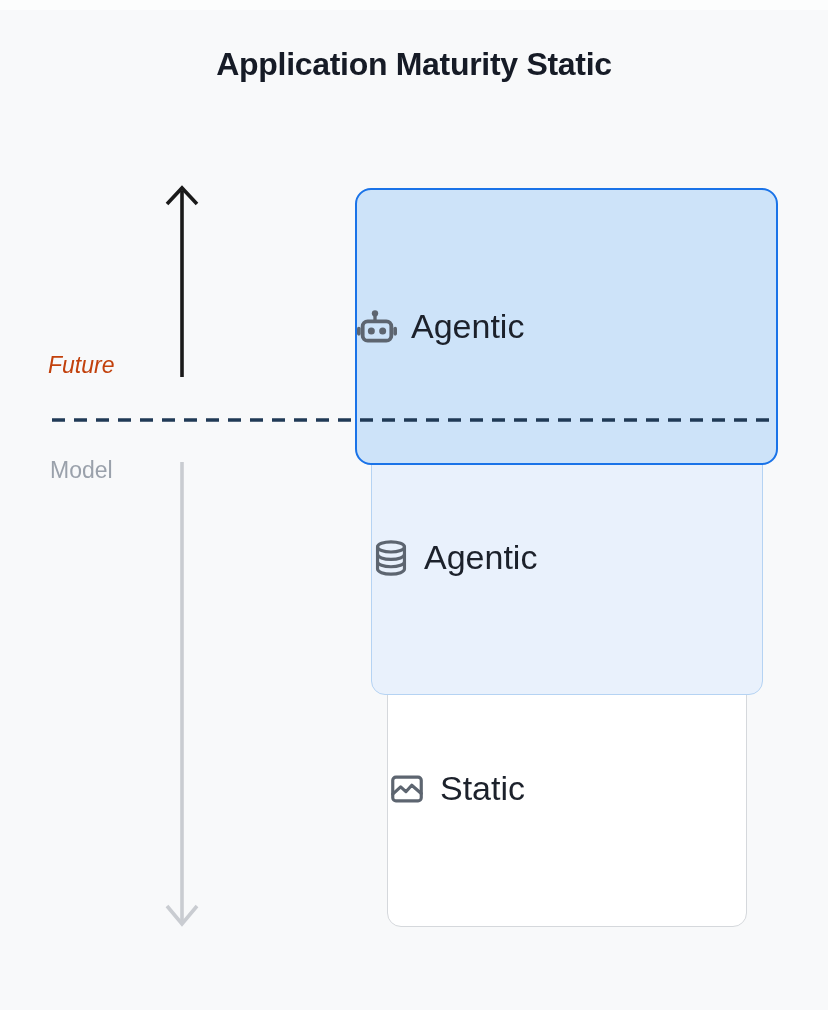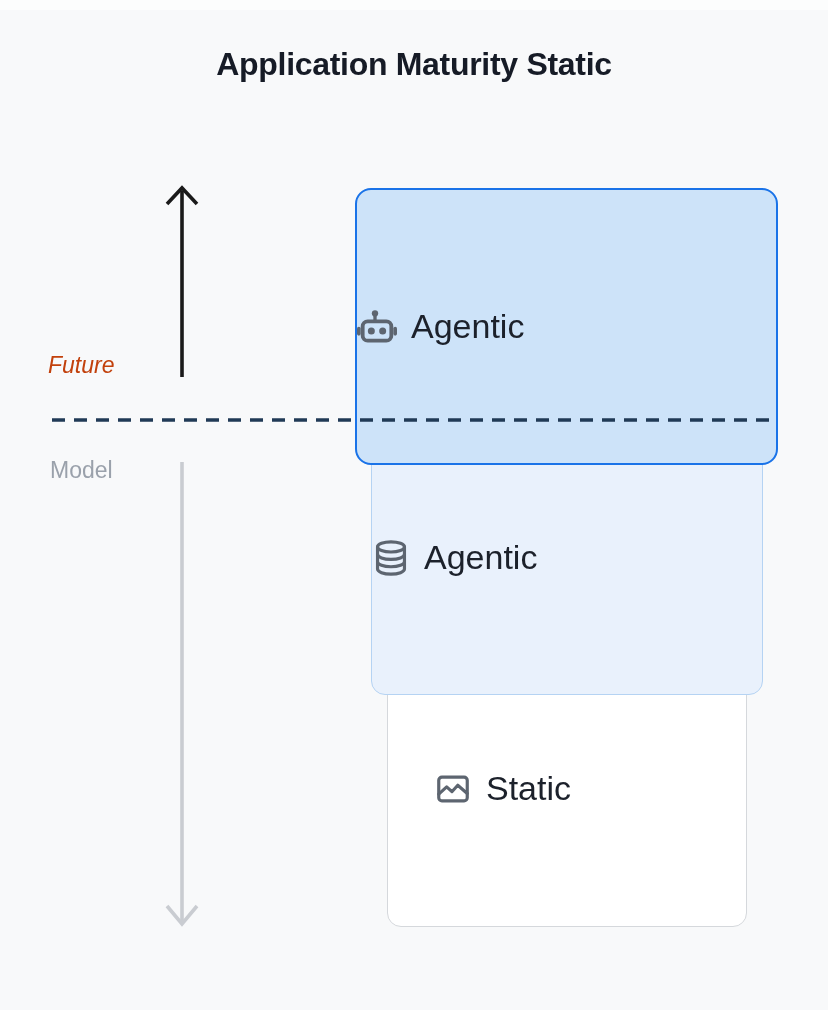--- a/index.html
+++ b/index.html
@@ -36,21 +36,21 @@
     border-radius:16px; z-index:30;
   }
   .level-dynamic {
     left:371px; top:420px; width:392px; height:275px;
     background:#e9f1fc; border:1.5px solid #b5d3f3;
     border-radius:14px; z-index:20;
   }
   .level-static {
     left:387px; top:650px; width:360px; height:277px;
     background:#ffffff; border:1.5px solid #d5d8dc;
-    border-radius:14px; z-index:10;padding-left:46px;
+    border-radius:14px; z-index:10;
   }
   .level-row { display:flex; align-items:center; gap:14px; }
   .level-label { font-size:34px; color:#1c212b; }
   .icon svg { display:block; }
 </style>
 </head>
 <body>
 
 <div class="page">
   <div class="top-strip"></div>

